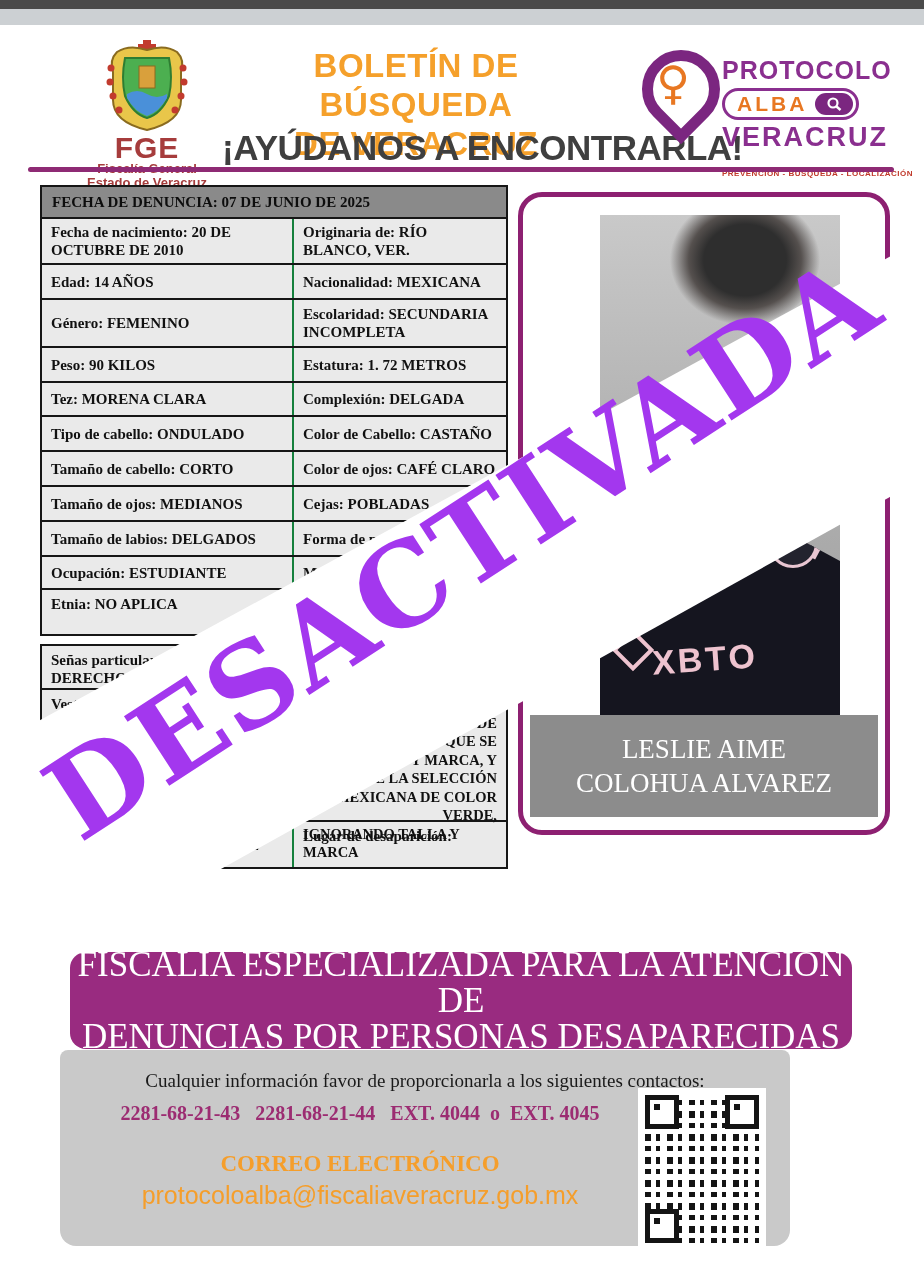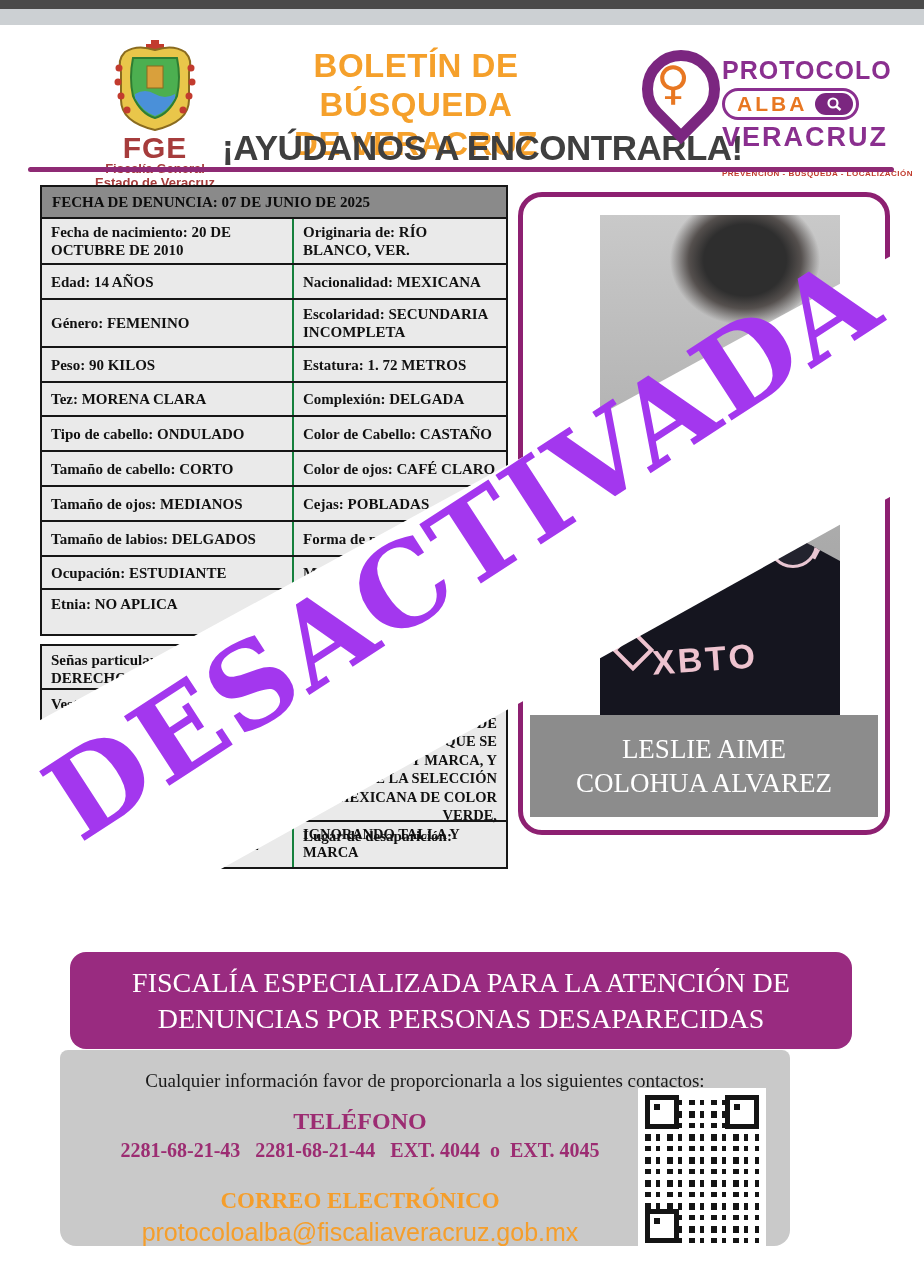--- a/index.html
+++ b/index.html
@@ -5,21 +5,21 @@
   html,body{margin:0;padding:0;background:#ffffff;}
   body{width:924px;height:1280px;position:relative;overflow:hidden;
        font-family:"Liberation Serif",serif;}
   .abs{position:absolute;box-sizing:border-box;}
 
   
   .top-dark{left:0;top:0;width:924px;height:9px;background:#4a4a4a;}
   .top-gray{left:0;top:9px;width:924px;height:16px;background:#ccd0d3;}
 
   
-  .fge-block{left:80px;top:38px;width:150px;text-align:center;}
+  .fge-block{left:72px;top:38px;width:150px;text-align:center;}
   .coat{width:92px;height:96px;margin:0 auto;display:block;}
   .fge-acronym{font-family:"Liberation Sans",sans-serif;font-weight:800;
     font-size:30px;line-height:28px;color:#A63C3C;letter-spacing:1px;}
   .fge-org{font-family:"Liberation Sans",sans-serif;font-weight:700;
     font-size:13px;line-height:14px;color:#A63C3C;}
   .title-block{left:226px;top:46px;width:380px;text-align:center;
     font-family:"Liberation Sans",sans-serif;font-weight:900;
     font-size:33px;line-height:39px;color:#F5A02B;letter-spacing:0.5px;}
   .callout{left:222px;top:128px;width:425px;text-align:center;
     font-family:"Liberation Sans",sans-serif;font-weight:900;
@@ -94,21 +94,21 @@
   
   .wm-band{left:0;top:0;width:924px;height:1280px;background:#ffffff;z-index:40;
     clip-path:polygon(0px 742px,924px 238px,924px 478px,0px 992px);}
   .wm-text{left:462px;top:548px;z-index:41;transform:translate(-50%,-50%) rotate(-33deg);
     font-family:"DejaVu Serif",serif;font-weight:bold;font-size:114px;
     color:#A337EE;letter-spacing:2px;white-space:nowrap;}
 
   
   .banner{left:70px;top:952px;width:782px;height:97px;background:#992B80;border-radius:16px;
     display:flex;align-items:center;justify-content:center;text-align:center;
-    color:#fff;font-size:28px;line-height:36px;}
+    color:#fff;font-size:35px;line-height:36px;}
   .contact-box{left:60px;top:1050px;width:730px;height:196px;background:#C9C9C9;
     border-radius:8px 8px 16px 16px;}
   .contact-intro{position:absolute;left:0;top:20px;width:100%;text-align:center;
     font-size:19px;color:#1a1a1a;}
   .contact-cols{position:absolute;left:20px;top:48px;right:150px;text-align:center;}
   .phone-label{font-weight:bold;font-size:24px;color:#9C2C72;margin-top:10px;}
   .phone-numbers{font-weight:bold;font-size:20px;color:#9C2C72;margin-top:4px;white-space:pre-wrap;}
   .email-label{font-weight:bold;font-size:23px;color:#F59E2B;margin-top:26px;}
   .email-value{font-family:"Liberation Sans",sans-serif;font-size:25px;color:#F59E2B;margin-top:4px;}
 
@@ -288,21 +288,20 @@
 <div class="abs banner">
   <div>
     <div>FISCALÍA ESPECIALIZADA PARA LA ATENCIÓN DE</div>
     <div>DENUNCIAS POR PERSONAS DESAPARECIDAS</div>
   </div>
 </div>
 
 <div class="abs contact-box">
   <div class="contact-intro">Cualquier información favor de proporcionarla a los siguientes contactos:</div>
   <div class="contact-cols">
-    <div class="phone-label">TELÉFONO</div>
     <div class="phone-numbers">2281-68-21-43   2281-68-21-44   EXT. 4044  o  EXT. 4045</div>
     <div class="email-label">CORREO ELECTRÓNICO</div>
     <div class="email-value">protocoloalba@fiscaliaveracruz.gob.mx</div>
   </div>
   <div class="qr-card">
     <div class="qr">
       <div class="finder tl"></div>
       <div class="finder tr"></div>
       <div class="finder bl"></div>
     </div>

